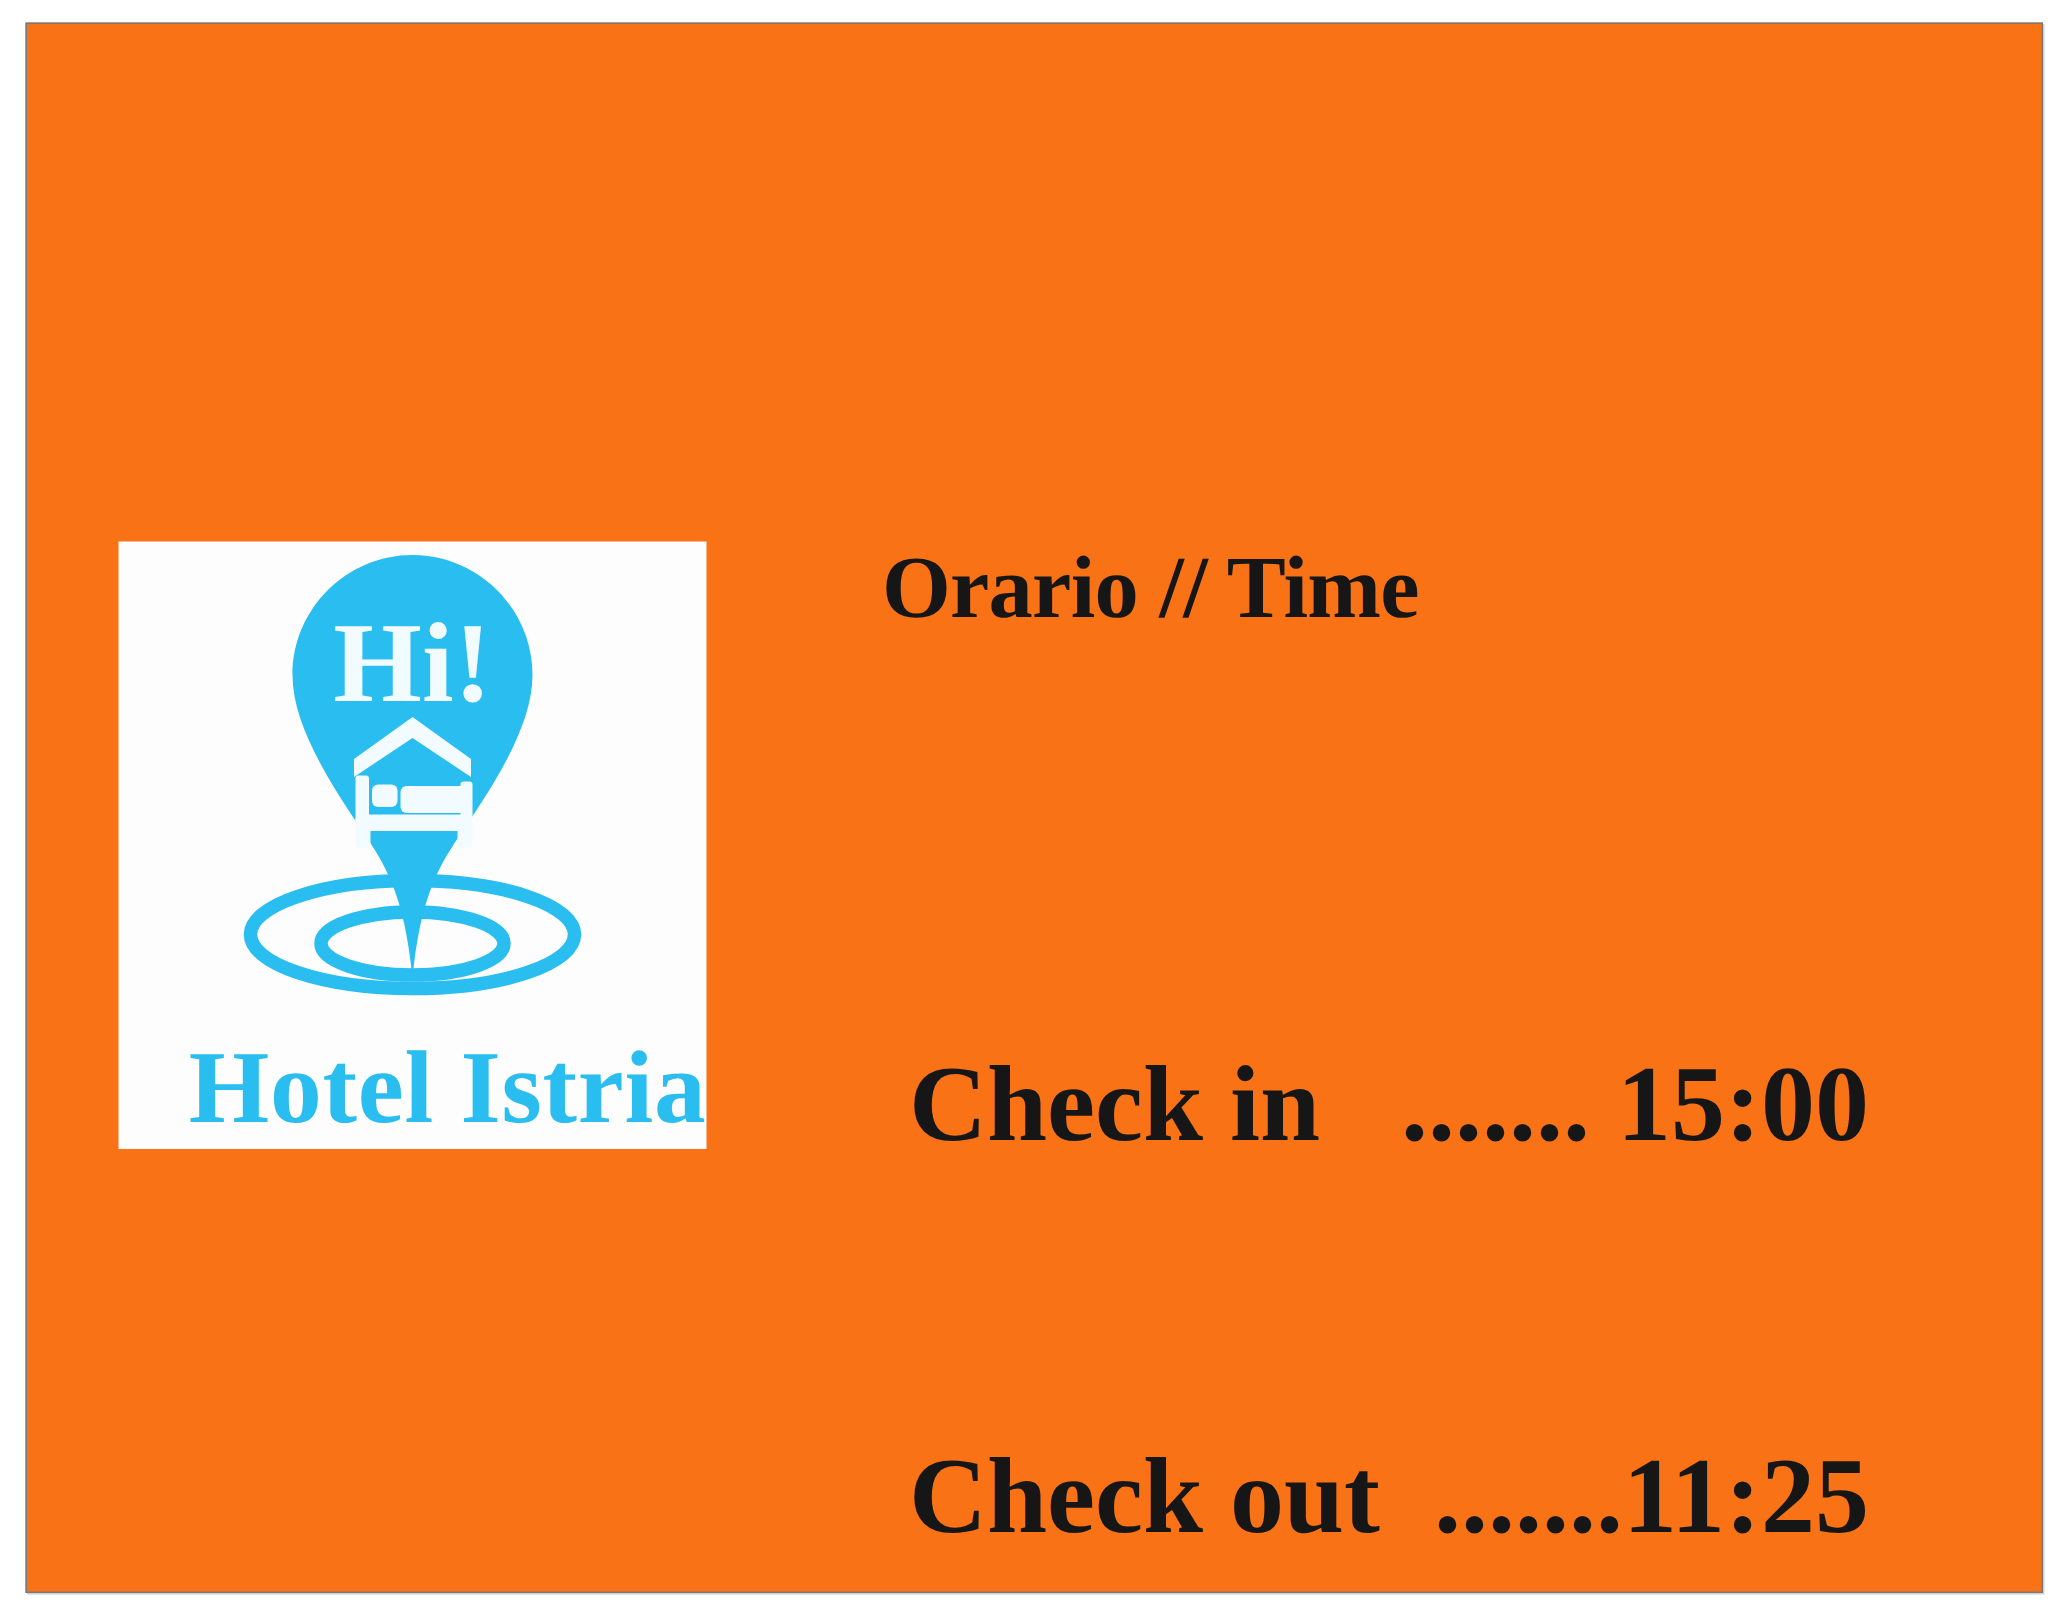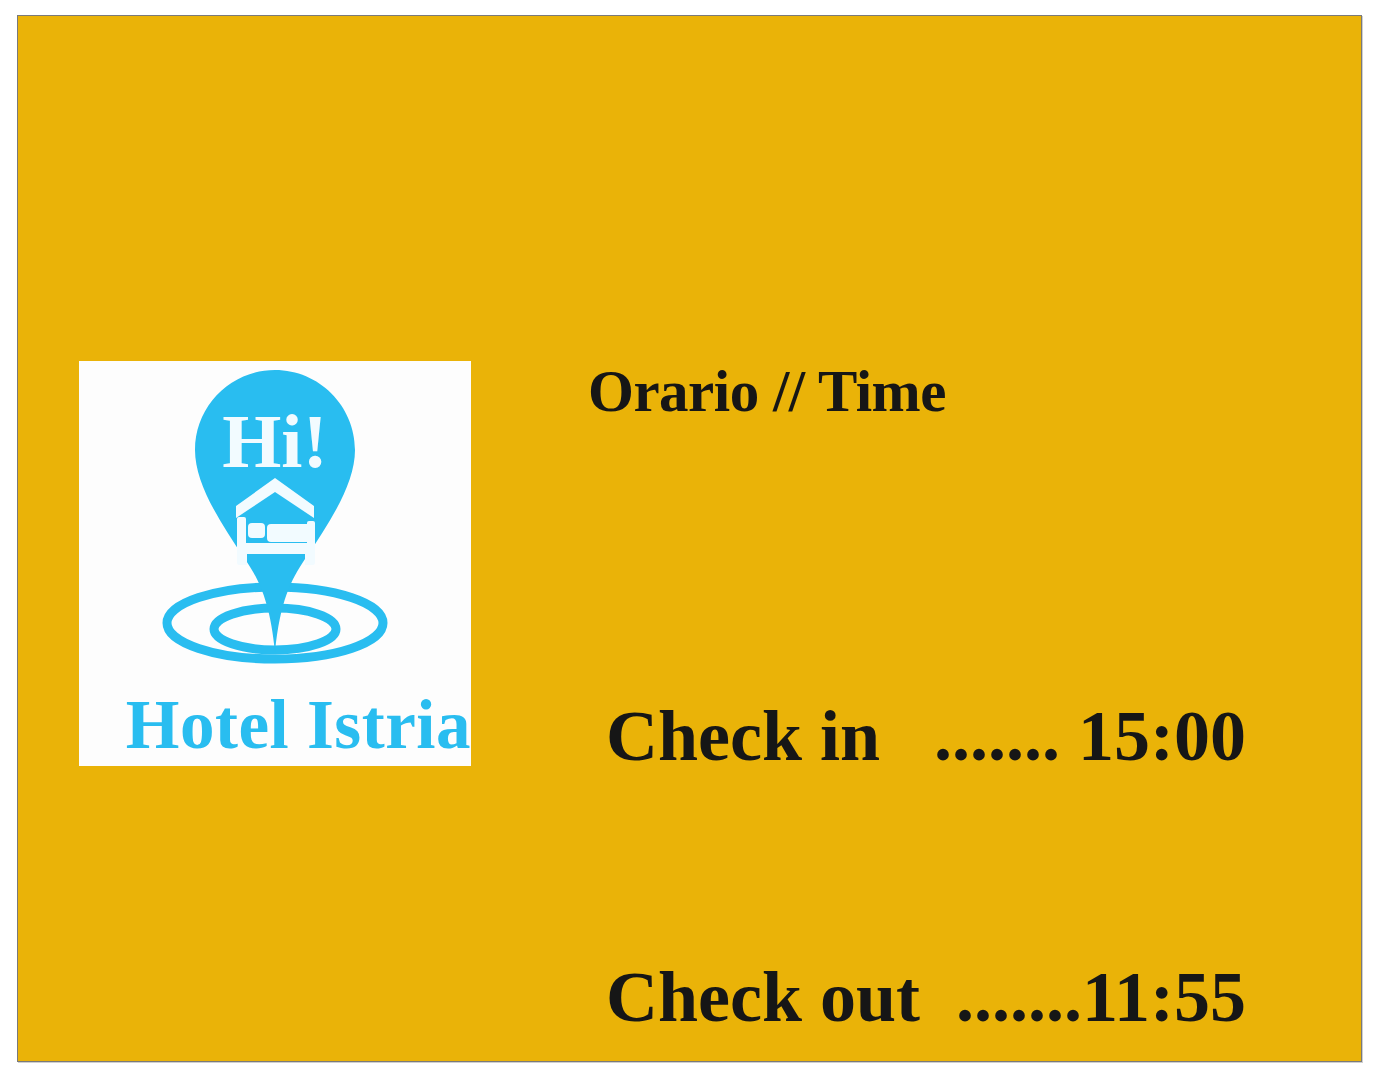--- a/index.html
+++ b/index.html
@@ -15,21 +15,21 @@
     position: relative;
   }
 
   
   #slide-frame {
     position: absolute;
     left: 17px;
     top: 15px;
     width: 1345px;
     height: 1047px;
-    background: #eab308;
+    background: #f97316;
     border: 1px solid #7a7a7a;
     box-sizing: border-box;
     box-shadow: 1px 1px 0 0 #cfcfcf;
     padding-left: 48px;
   }
 
   
   #logo-panel {
     position: absolute;
     left: 61px;
@@ -136,17 +136,17 @@
     </svg>
 
     <div id="logo-wordmark">Hotel Istria</div>
   </div>
 
   <div id="time-block">
     <h1 id="time-title">Orario // Time</h1>
 
     <div id="time-rows">
       <span class="time-row">Check in   ....... 15:00</span>
-      <span class="time-row">Check out  .......11:55</span>
+      <span class="time-row">Check out  .......11:25</span>
     </div>
   </div>
 
 </div>
 
 </body></html>

